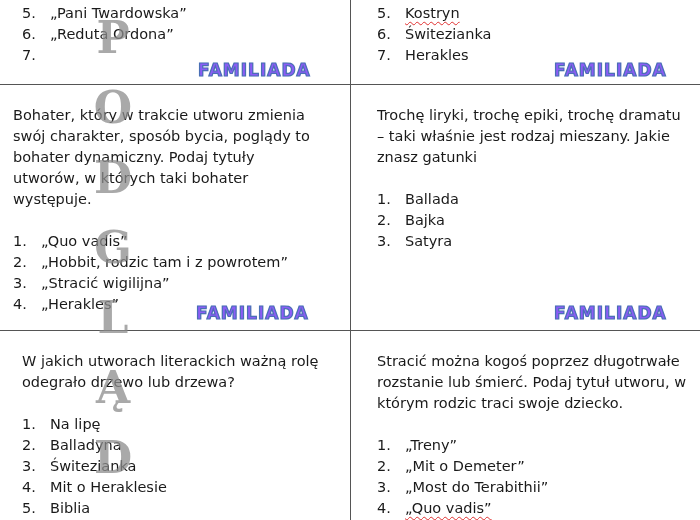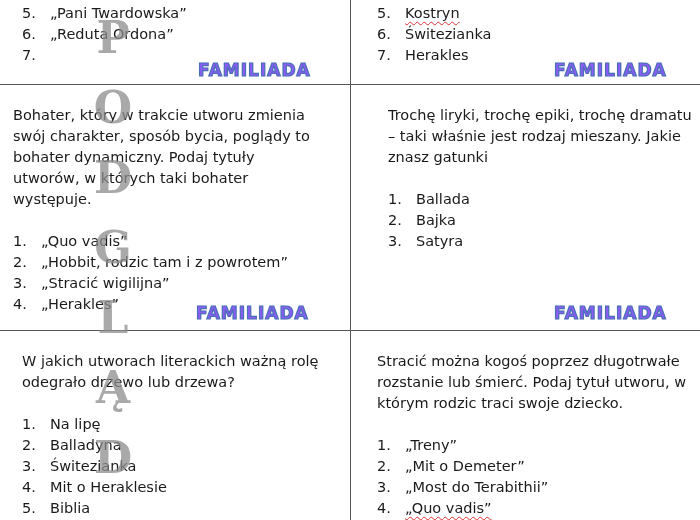--- a/index.html
+++ b/index.html
@@ -83,21 +83,21 @@
           <span>„Stracić wigilijna”</span>
         </li>
       <li>
           <span class="num">4.</span>
           <span>„Herakles”</span>
         </li>
     </ol>
   </div>
   <div class="familiada" style="left:196px; top:303px;">FAMILIADA</div>
 
-  <div class="cell" style="left:388px; top:105px; width:312px; height:222px;">
+  <div class="cell" style="left:377px; top:105px; width:312px; height:222px;">
     <p class="question">Trochę liryki, trochę epiki, trochę dramatu – taki właśnie jest rodzaj mieszany. Jakie znasz gatunki</p>
     <div class="spacer"></div>
     <ol class="answers">
       <li>
           <span class="num">1.</span>
           <span>Ballada</span>
         </li>
       <li>
           <span class="num">2.</span>
           <span>Bajka</span>

